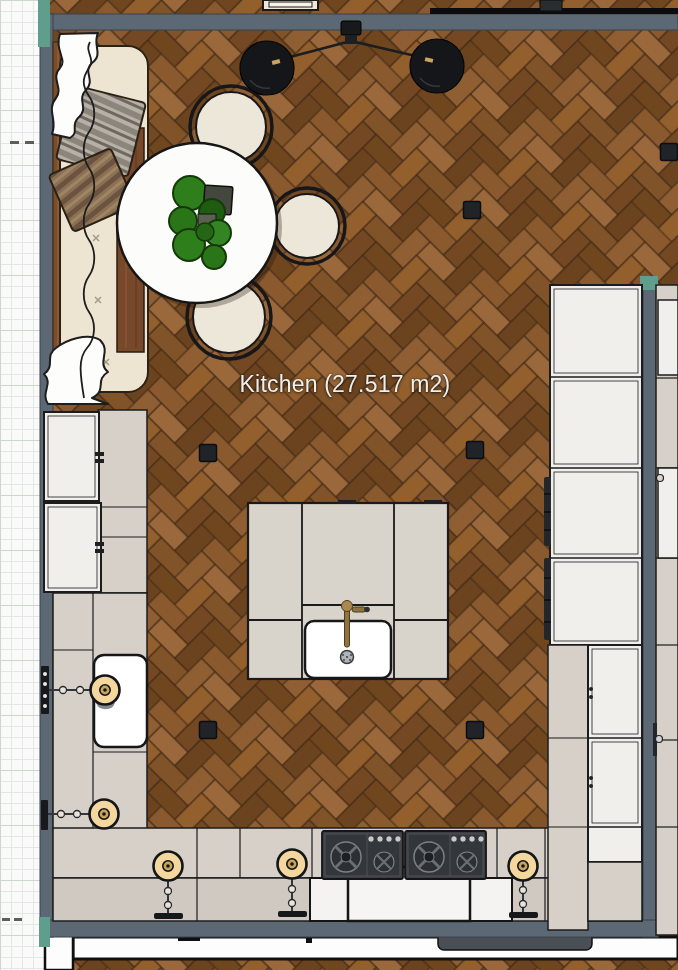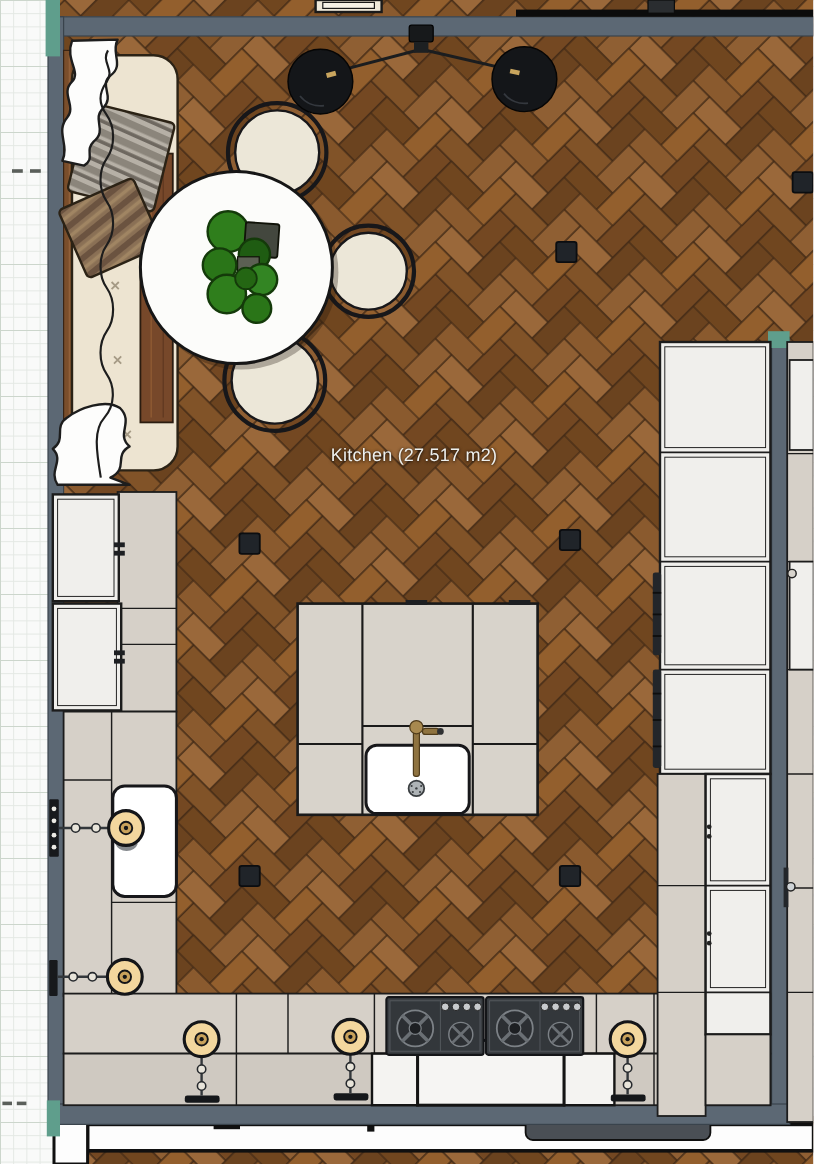--- a/index.html
+++ b/index.html
@@ -6,21 +6,21 @@
   .stage{position:relative;width:678px;height:970px;overflow:hidden;background:#f9faf9;}
   .grid-paper{position:absolute;inset:0;background-color:#f9faf9;
     background-image:
       linear-gradient(#ccd6cc 1px,transparent 1px),
       linear-gradient(90deg,#ccd6cc 1px,transparent 1px),
       linear-gradient(#e3e8e3 1px,transparent 1px),
       linear-gradient(90deg,#e3e8e3 1px,transparent 1px);
     background-size:55px 55px,55px 55px,11px 11px,11px 11px;}
   svg.plan{position:absolute;left:0;top:0;}
   .room-label{position:absolute;left:345px;top:371px;transform:translateX(-50%);
-    color:#eef0ee;font-size:15px;letter-spacing:.2px;white-space:nowrap;
+    color:#eef0ee;font-size:23px;letter-spacing:.2px;white-space:nowrap;
     text-shadow:0 1px 3px rgba(0,0,0,.7),0 0 2px rgba(0,0,0,.45);}
 </style>
 </head>
 <body>
 
 <div class="stage">
 
   <div class="grid-paper"></div>
 
   <svg class="plan" width="678" height="970" viewBox="0 0 678 970">

